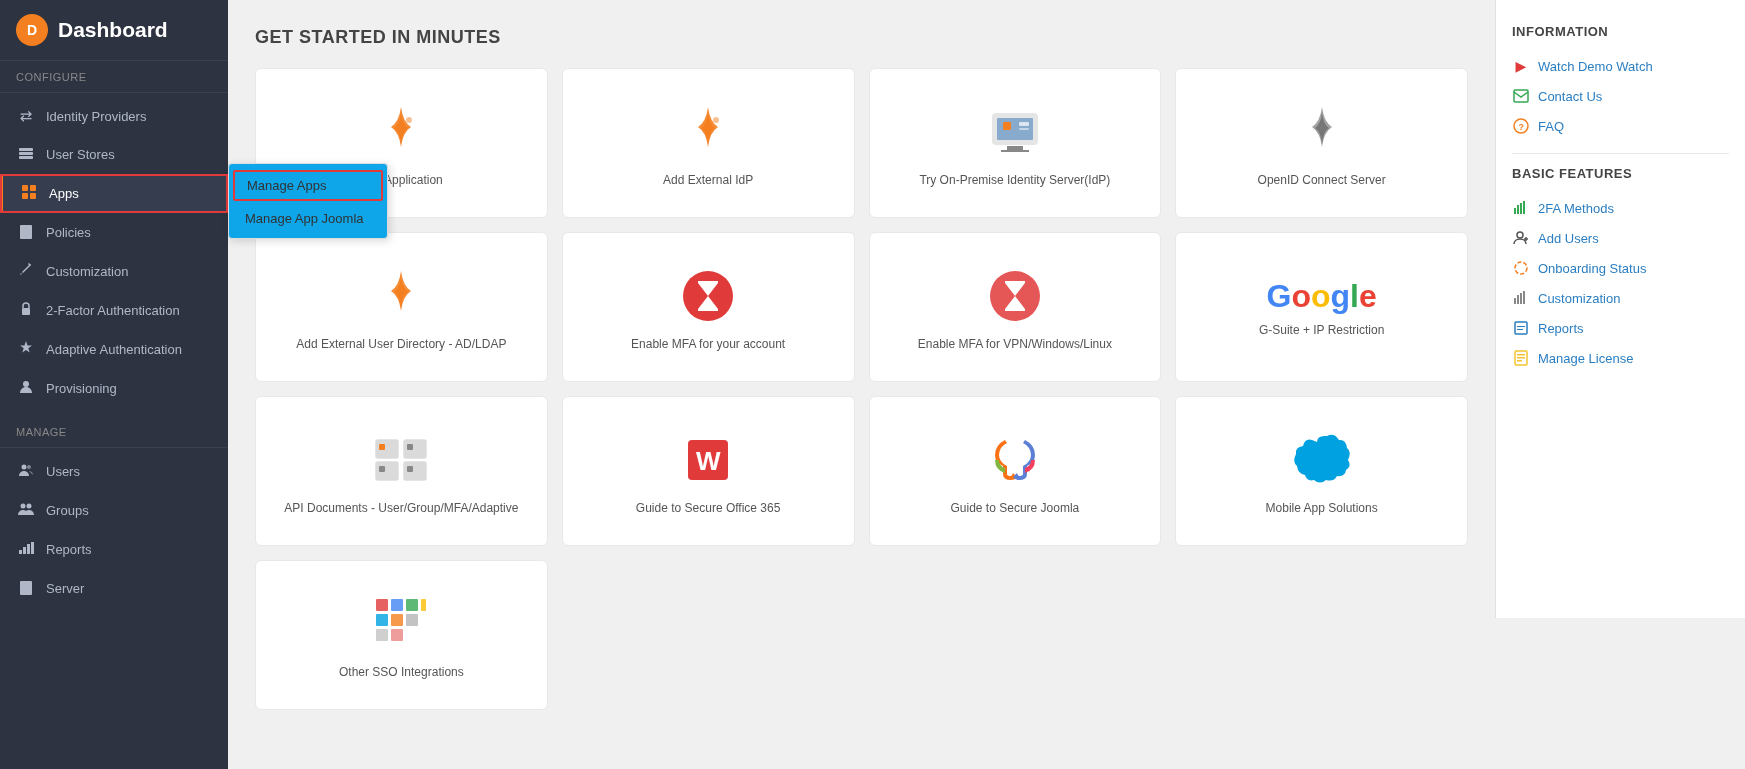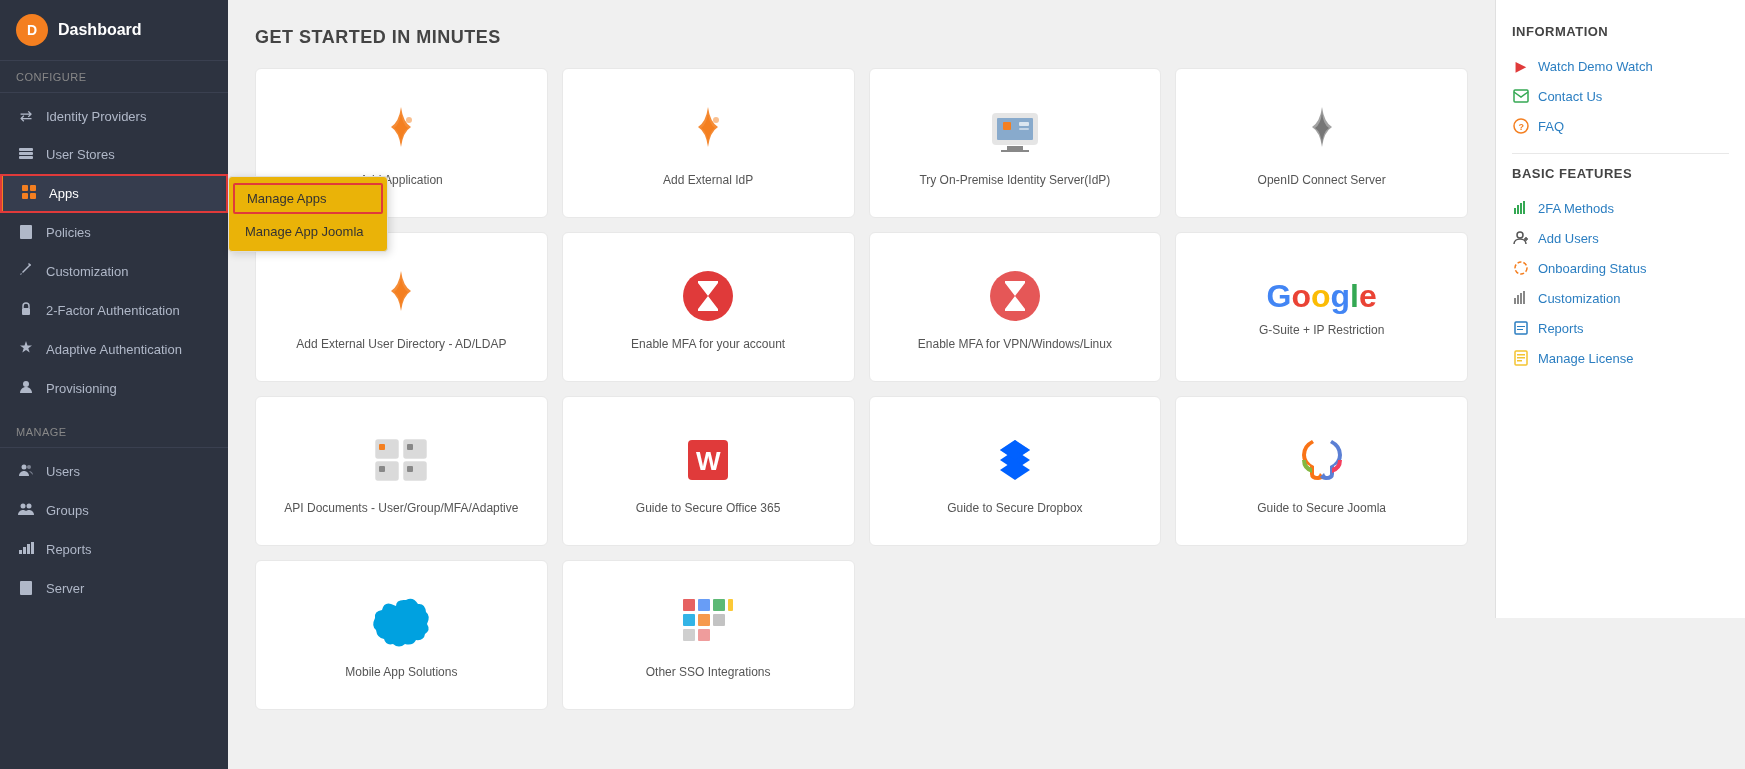--- a/index.html
+++ b/index.html
@@ -26,21 +26,21 @@
       gap: 10px;
       border-bottom: 1px solid #3a4050;
     }
     .sidebar-header .avatar {
       width: 32px; height: 32px; border-radius: 50%;
       background: #f47f20;
       display: flex; align-items: center; justify-content: center;
       color: white; font-weight: bold; font-size: 14px;
     }
     .sidebar-header .title {
-      color: white; font-size: 16px; font-weight: 600;
+      color: white; font-size: 21px; font-weight: 600;
     }
     .sidebar-section-label {
       padding: 10px 16px 5px;
       font-size: 11px;
       color: #888;
       text-transform: uppercase;
       letter-spacing: 0.5px;
     }
     .sidebar-divider {
       border: none;
@@ -64,28 +64,27 @@
       background: #363d4e;
       color: white;
       border-left: 3px solid #f47f20;
     }
 
     
     .dropdown-menu {
       position: absolute;
       left: 228px;
       top: 163px;
-      background: #eab308;
+      background: #0ea5e9;
       border: 1px solid #ddd;
       border-radius: 4px;
       box-shadow: 2px 2px 8px rgba(0,0,0,0.15);
       z-index: 200;
       min-width: 160px;
       padding: 4px 0;
-      margin-top: 13px;
     }
     .dropdown-item {
       padding: 8px 16px;
       cursor: pointer;
       color: #333;
       font-size: 13px;
     }
     .dropdown-item.highlighted {
       border: 2px solid #e03a3a;
       margin: 2px 4px;
@@ -417,29 +416,20 @@
     </div>
 
     <div class="card">
       <svg class="card-svg" viewBox="0 0 60 60" fill="none">
         <rect x="10" y="10" width="40" height="40" rx="4" fill="#e03a3a"></rect>
         <text x="18" y="40" font-size="26" fill="white" font-family="Arial" font-weight="bold">W</text>
       </svg>
       <span class="card-label">Guide to Secure Office 365</span>
     </div>
 
-    <div class="card">
-      <svg class="card-svg" viewBox="0 0 60 60" fill="none">
-        <polygon points="15,20 30,10 45,20 30,30" fill="#0061ff"></polygon>
-        <polygon points="15,20 30,30 15,40 0,30" fill="#0061ff" transform="translate(15,0)"></polygon>
-        <polygon points="15,20 30,30 45,20 30,10" fill="#0061ff" opacity="0.7"></polygon>
-        <polygon points="15,40 30,30 45,40 30,50" fill="#0061ff" transform="translate(0,0)"></polygon>
-      </svg>
-      <span class="card-label">Guide to Secure Dropbox</span>
-    </div>
 
     <div class="card">
       <svg class="card-svg" viewBox="0 0 60 60">
         <circle cx="30" cy="30" r="28" fill="white"></circle>
         <path d="M20 10 Q10 15 10 25 Q10 33 18 36 L18 44 Q18 50 26 50 Q30 50 32 47 L28 43 Q27 46 26 46 Q22 46 22 44 L22 36 Q14 32 14 25 Q14 17 22 13z" fill="#f97316"></path>
         <path d="M40 10 Q50 15 50 25 Q50 33 42 36 L42 44 Q42 50 34 50 Q30 50 28 47 L32 43 Q33 46 34 46 Q38 46 38 44 L38 36 Q46 32 46 25 Q46 17 38 13z" fill="#5b7fd4"></path>
         <path d="M10 30 Q10 40 20 43 L20 38 Q14 36 14 30z" fill="#84b740"></path>
         <path d="M50 30 Q50 40 40 43 L40 38 Q46 36 46 30z" fill="#f43f5e"></path>
       </svg>
       <span class="card-label">Guide to Secure Joomla</span>

